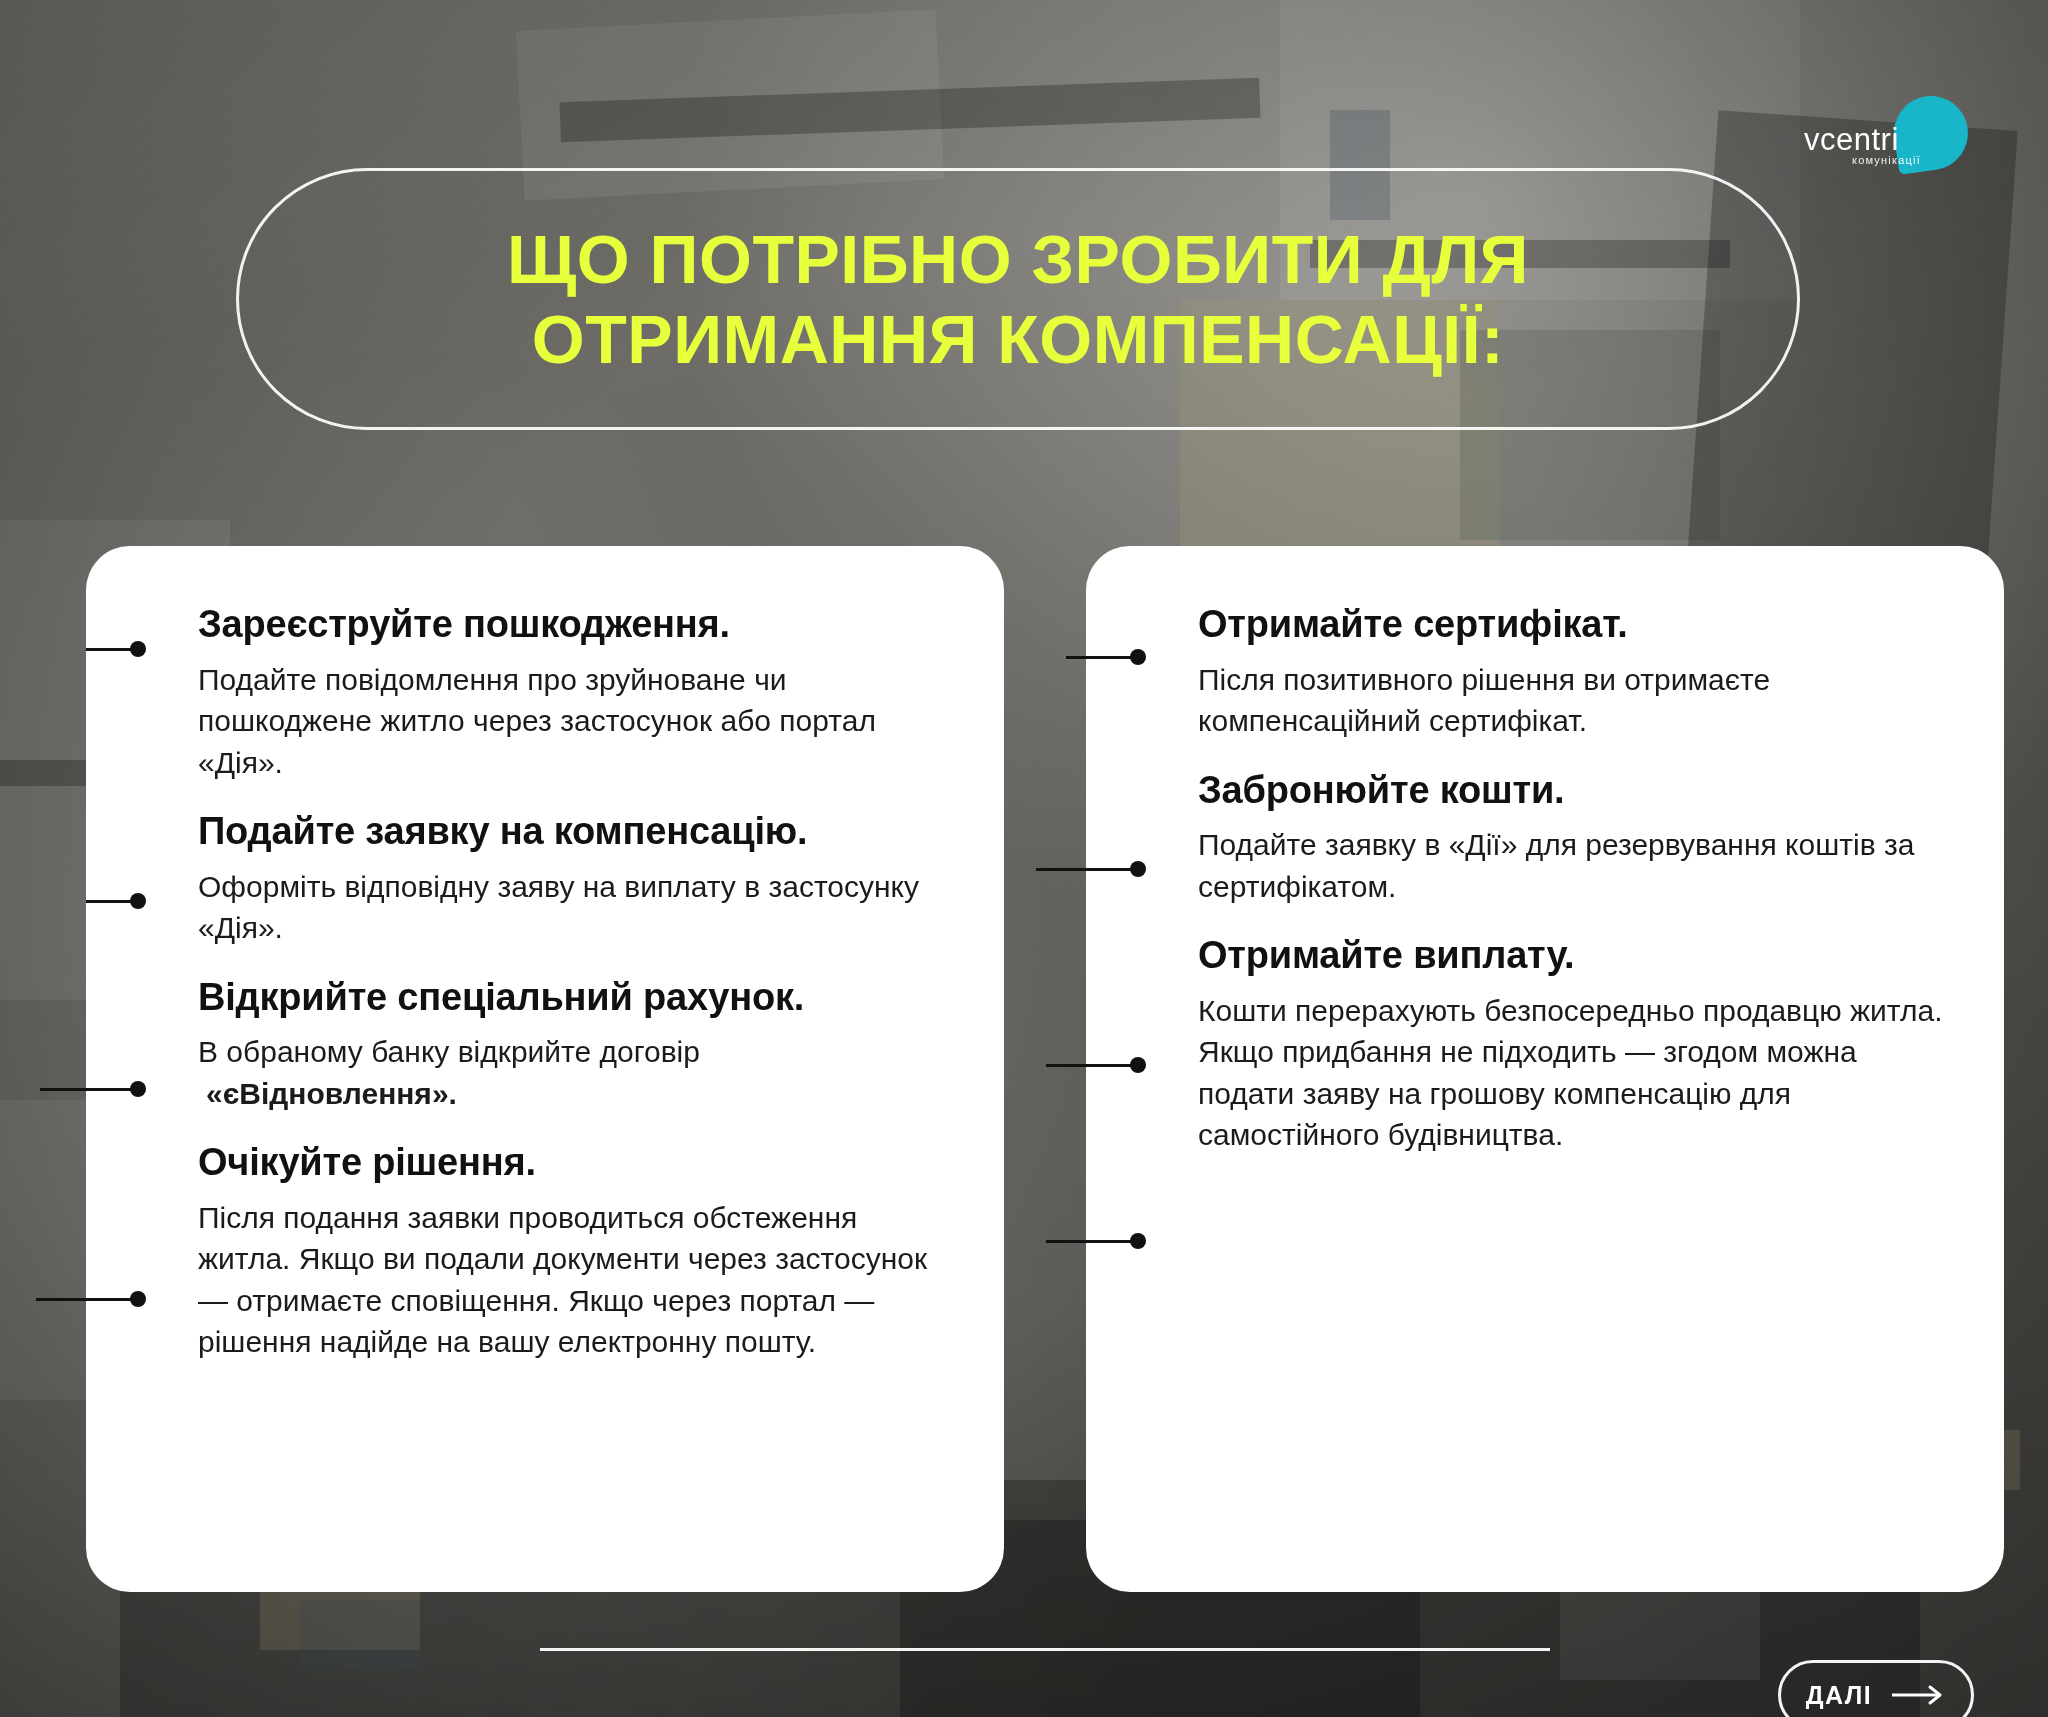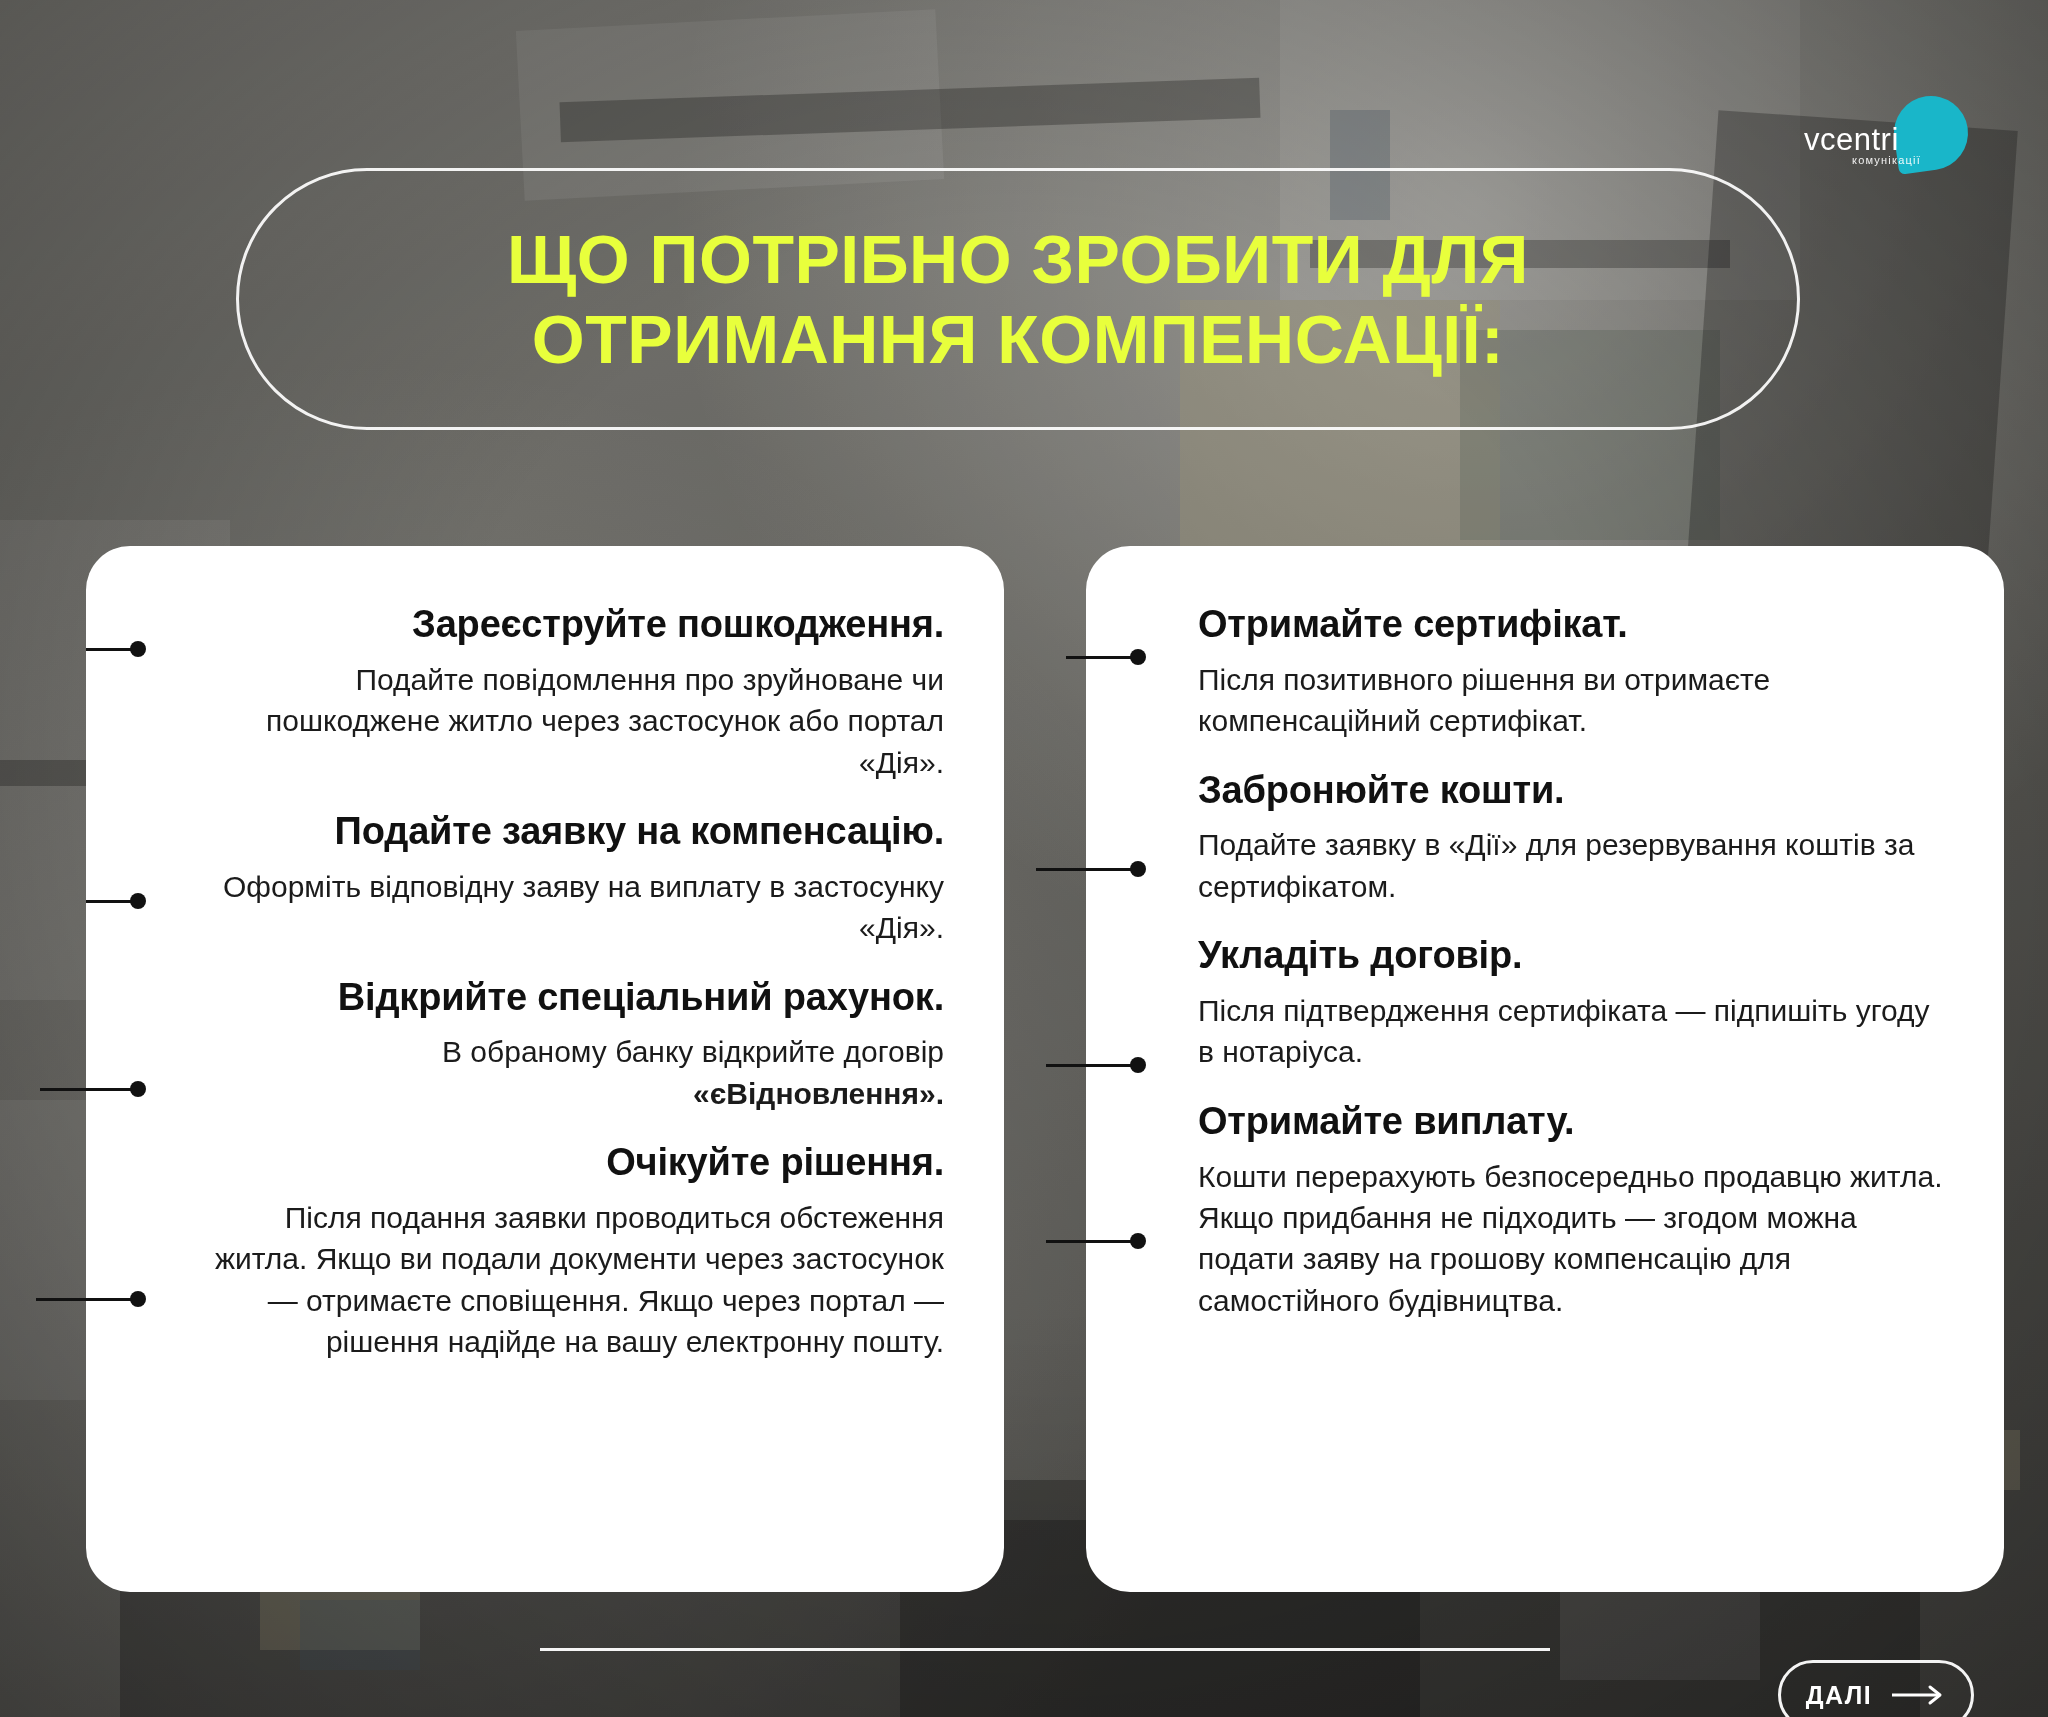--- a/index.html
+++ b/index.html
@@ -94,21 +94,21 @@
     padding: 0 40px;
   }
 
   
   .card {
     position: absolute;
     background: #ffffff;
     border-radius: 44px;
     z-index: 4;
   }
-  .card-left  { left: 86px;  top: 546px; width: 918px; height: 1046px; text-align: right; }
+  .card-left  { left: 86px;  top: 546px; width: 918px; height: 1046px; }
   .card-right { left: 1086px; top: 546px; width: 918px; height: 1046px; }
 
   .card-inner { padding: 56px 60px 40px 112px; }
   .card-right .card-inner { padding: 56px 60px 40px 112px; }
 
   .step { margin-bottom: 26px; }
   .step:last-child { margin-bottom: 0; }
   .step h2 {
     font-size: 38px;
     font-weight: 800;
@@ -264,24 +264,20 @@
   <div class="card-inner">
     <div class="step">
       <h2>Отримайте сертифікат.</h2>
       <p>Після позитивного рішення ви отримаєте компенсаційний сертифікат.</p>
     </div>
     <div class="step">
       <h2>Забронюйте кошти.</h2>
       <p>Подайте заявку в «Дії» для резервування коштів за сертифікатом.</p>
     </div>
     <div class="step">
-      <h2>Укладіть договір.</h2>
-      <p>Після підтвердження сертифіката — підпишіть угоду в нотаріуса.</p>
-    </div>
-    <div class="step">
       <h2>Отримайте виплату.</h2>
       <p>Кошти перерахують безпосередньо продавцю житла. Якщо придбання не підходить — згодом можна подати заяву на грошову компенсацію для самостійного будівництва.</p>
     </div>
   </div>
 </div>
 
 <div class="footer-rule"></div>
 <div class="next-pill">
   <span class="label">ДАЛІ</span>
   <span class="arrow">

